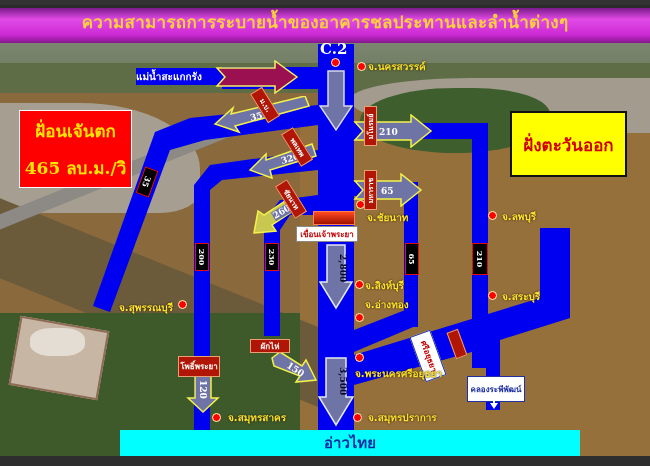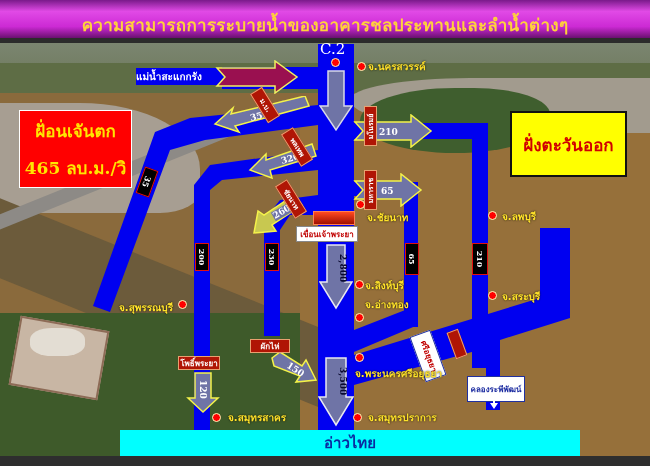--- a/index.html
+++ b/index.html
@@ -1,21 +1,21 @@
 <!DOCTYPE html>
 <html><head>
 <meta charset="utf-8">
 <style>
   * { margin:0; padding:0; box-sizing:border-box; }
   html, body { width:650px; height:466px; overflow:hidden; background:#2b2b2b; }
   body { position:relative; font-family:"DejaVu Serif", serif; }
   .topbar { position:absolute; left:0; top:0; width:650px; height:5px; background:#333; }
-  .title-band { position:absolute; left:0; top:0; width:650px; height:38px;
+  .title-band { position:absolute; left:0; top:8px; width:650px; height:38px;
     background:linear-gradient(180deg,#7a1a8a 0%,#e14ae6 30%,#cc2ad4 70%,#6a1070 100%);
-    display:flex; align-items:flex-end; justify-content:center; }
+    display:flex; align-items:flex-start; justify-content:center; }
   .title-band span { color:#ffd23a; font-size:17px; font-weight:bold; font-family:"DejaVu Sans", sans-serif; letter-spacing:0.3px; }
   .photo { position:absolute; left:0; top:43px; width:650px; height:413px; overflow:hidden;
     background:
       linear-gradient(180deg, rgba(80,90,70,0.0) 0%, rgba(0,0,0,0) 100%);
   }
   .bottom { position:absolute; left:0; top:456px; width:650px; height:10px; background:#2e2e2e; }
   
   .bg-sky { position:absolute; left:0; top:0; width:650px; height:40px; background:linear-gradient(180deg,#7b8570,#6e7a5c); }
   .bg-farm { position:absolute; left:0; top:20px; width:650px; height:60px; background:#5e6d45; }
   .bg-river { position:absolute; left:0; top:50px; width:650px; height:363px; background:#8a6a3c; }
@@ -28,21 +28,21 @@
   .bg-green { position:absolute; left:0; top:270px; width:300px; height:143px; background:#3e5a2a; }
   .bg-building { position:absolute; left:14px; top:280px; width:90px; height:70px; background:#c8b6a4; transform:rotate(10deg); border:2px solid #8d6b56; }
   .bg-building2 { position:absolute; left:30px; top:285px; width:55px; height:28px; background:#e3ddd3; border-radius:40%; }
   
   .box-west { position:absolute; left:19px; top:110px; width:113px; height:78px; background:#ff0000; border:1px solid #fff;
     display:flex; flex-direction:column; align-items:center; justify-content:center; gap:10px; }
   .box-west span { color:#ffe600; font-size:17px; font-weight:bold; }
   .box-east { position:absolute; left:510px; top:111px; width:117px; height:66px; background:#ffff00; border:2px solid #111;
     display:flex; flex-direction:column; align-items:center; justify-content:center; gap:8px; }
   .box-east span { color:#d00000; font-size:17px; font-weight:bold; }
-  .c2 { position:absolute; left:320px; top:40px; color:#fff; font-size:15px; font-weight:normal; }
+  .c2 { position:absolute; left:320px; top:40px; color:#fff; font-size:15px; font-weight:bold; }
   .dot { position:absolute; width:9px; height:9px; background:#ff0000; border-radius:50%; border:1px solid #ffb; }
   .prov { position:absolute; color:#ffe22a; font-size:10px; font-weight:bold; font-family:"DejaVu Sans", sans-serif; white-space:nowrap; text-shadow:0 0 2px #000; }
   .river-label { position:absolute; left:136px; top:68px; height:17px; width:86px; background:#0000f0; color:#fff; font-size:10px; font-weight:bold; font-family:"DejaVu Sans", sans-serif; display:flex; align-items:center; }
   .arrow { position:absolute; }
   .num { font-size:9px; font-weight:bold; fill:#fff; font-family:"DejaVu Serif", serif; }
   .gate { position:absolute; background:#b01505; border:1px solid #e8a070; color:#fff; font-size:7px; font-weight:bold; font-family:"DejaVu Sans", sans-serif;
     display:flex; align-items:center; justify-content:center; white-space:nowrap; }
   .gate span { display:inline-block; }
   .blk { position:absolute; background:#000; border:1px solid #e01010; color:#fff; font-size:8px; font-weight:bold; display:flex; align-items:center; justify-content:center; }
   .blk span { transform:rotate(90deg); display:inline-block; white-space:nowrap; }
@@ -199,21 +199,21 @@
 <div class="dam-label">เขื่อนเจ้าพระยา</div>
 
 <div class="wlabel" style="left:417px;top:332px;width:22px;height:48px;transform:rotate(-20deg)">
     <span style="transform:rotate(90deg);display:inline-block">ศรีอยุธยา</span>
   </div>
 <div class="wlabel blue" style="left:467px;top:376px;width:58px;height:26px">คลองระพีพัฒน์</div>
 <svg class="arrow" style="left:490px;top:395px" width="8" height="14">
   <polygon points="3,0 5,0 5,8 8,8 4,14 0,8 3,8" fill="#fff"></polygon>
 </svg>
 
-<div class="rgate" style="left:178px;top:356px;width:42px;height:14px">โพธิ์พระยา</div>
+<div class="rgate" style="left:178px;top:356px;width:42px;height:21px">โพธิ์พระยา</div>
 <div class="rgate" style="left:250px;top:339px;width:40px;height:14px">ผักไห่</div>
 
 <div class="dot" style="left:357px;top:62px"></div>
 <div class="prov" style="left:368px;top:59px">จ.นครสวรรค์</div>
 
 <div class="dot" style="left:356px;top:200px"></div>
 <div class="prov" style="left:367px;top:210px">จ.ชัยนาท</div>
 
 <div class="dot" style="left:488px;top:211px"></div>
 <div class="prov" style="left:502px;top:209px">จ.ลพบุรี</div>

